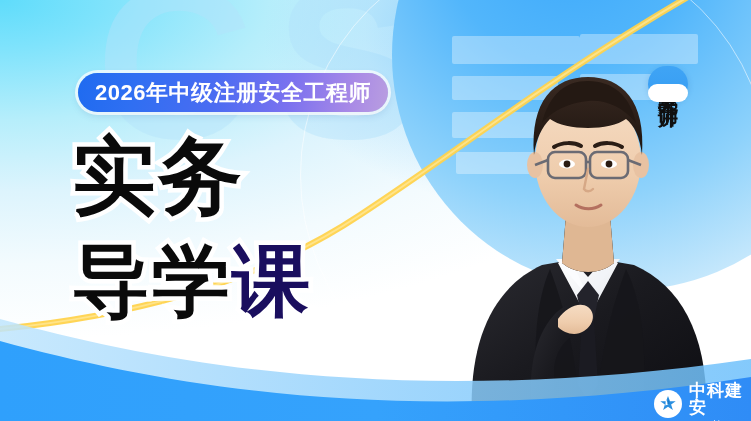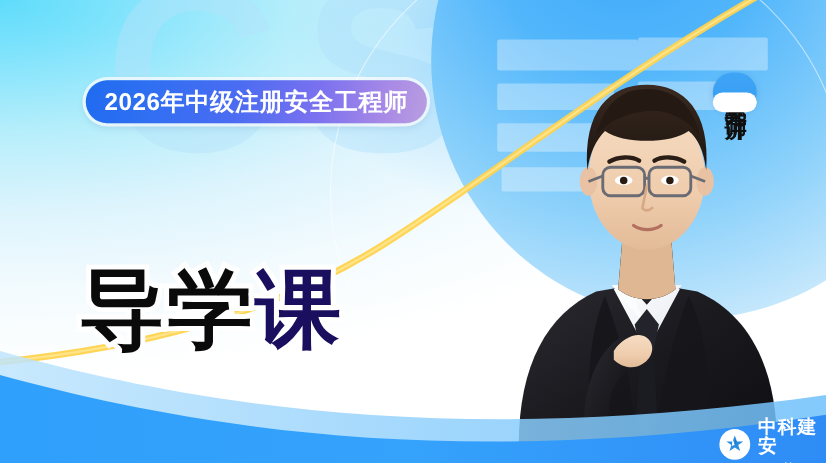--- a/index.html
+++ b/index.html
@@ -153,21 +153,21 @@
     left:654px;top:382px;
     display:flex;align-items:center;gap:7px;
   }
   .logo-mark{
     width:28px;height:28px;border-radius:50%;
     background:#ffffff;
     display:flex;align-items:center;justify-content:center;
     flex:0 0 auto;
   }
   .logo-text{display:flex;flex-direction:column;line-height:1;}
-  .logo-cn{color:#ffffff;font-size:17px;font-weight:700;letter-spacing:1px;font-family:Liberation Mono, monospace;}
+  .logo-cn{color:#ffffff;font-size:17px;font-weight:700;letter-spacing:1px;}
   .logo-url{color:#ffffff;font-size:7.5px;letter-spacing:.6px;margin-top:3px;font-family:"Liberation Sans",sans-serif;}
 </style>
 </head>
 <body>
 
 <div id="stage">
 
   <div class="bg-base"></div>
 
   <div class="ghost2">CSE</div>
@@ -272,20 +272,21 @@
       </linearGradient>
     </defs>
     <path d="M 0,78 C 180,128 420,166 751,118 L 751,180 L 0,180 Z" fill="url(#waveLight)" opacity=".85"></path>
     <path d="M 0,100 C 190,152 430,186 751,136 L 751,180 L 0,180 Z" fill="url(#waveMain)"></path>
   </svg>
 
   <div class="badge">
     <span>2026年中级注册安全工程师</span>
   </div>
 
+  <div class="title-main">实务</div>
   <div class="title-sub">
     <span class="dark">导学</span><span class="navy">课</span>
   </div>
 
   <div class="name-badge">
     <div class="nm">郭英亮</div>
     <div class="role-chip">
       <div class="rl">讲师</div>
     </div>
   </div>

